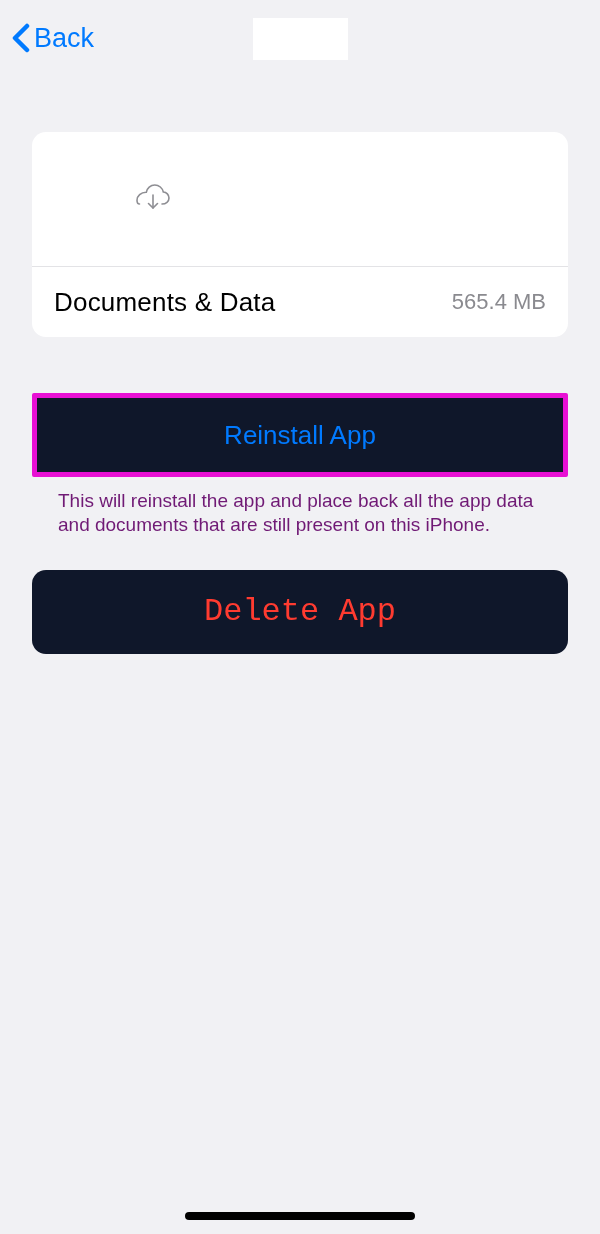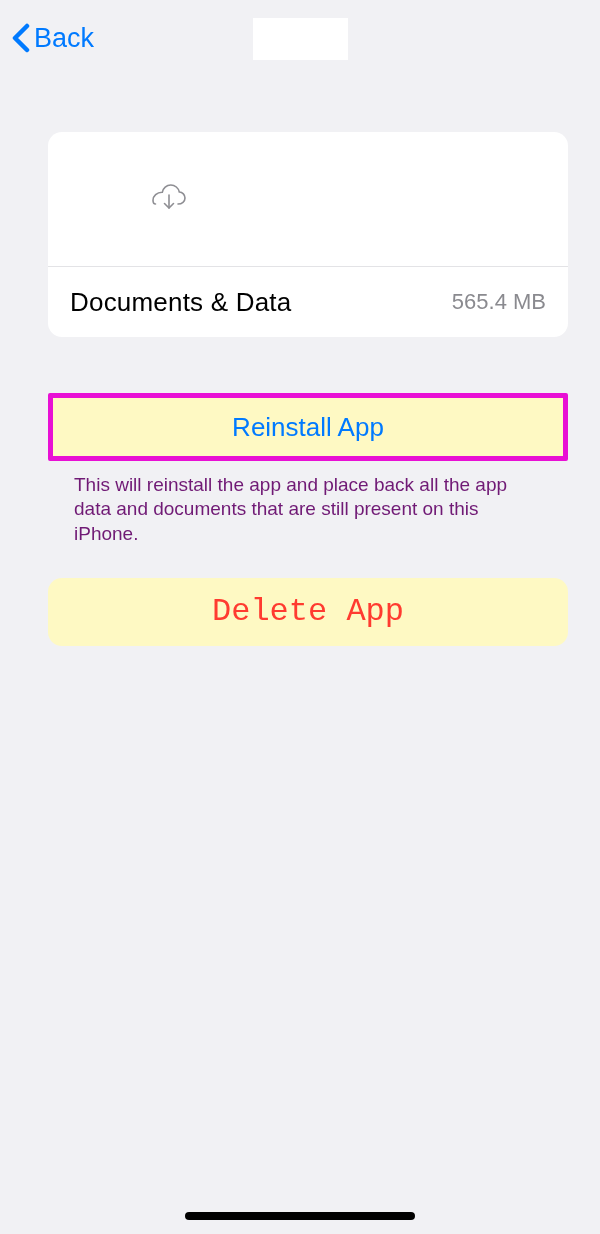--- a/index.html
+++ b/index.html
@@ -36,21 +36,20 @@
     .title-mask {
       position: absolute;
       left: 253px;
       top: 18px;
       width: 95px;
       height: 42px;
       background: #ffffff;
     }
     .content {
       padding: 0 32px;
-      margin-left: 16px;
     }
     .card {
       background: #ffffff;
       border-radius: 14px;
       overflow: hidden;
       margin-top: 56px;
     }
     .app-header-row {
       height: 135px;
       display: flex;
@@ -76,23 +75,23 @@
     .data-label {
       font-size: 26px;
       color: #000000;
       letter-spacing: 0.2px;
     }
     .data-value {
       font-size: 22px;
       color: #8a8a8f;
     }
     .action-card {
-      background: #fef9c3;
+      background: #0f172a;
       border-radius: 14px;
-      height: 68px;
+      height: 84px;
       display: flex;
       align-items: center;
       justify-content: center;
       cursor: pointer;
     }
     .reinstall-card {
       margin-top: 56px;
       border: 5px solid #e810d4;
       border-radius: 2px;
     }

